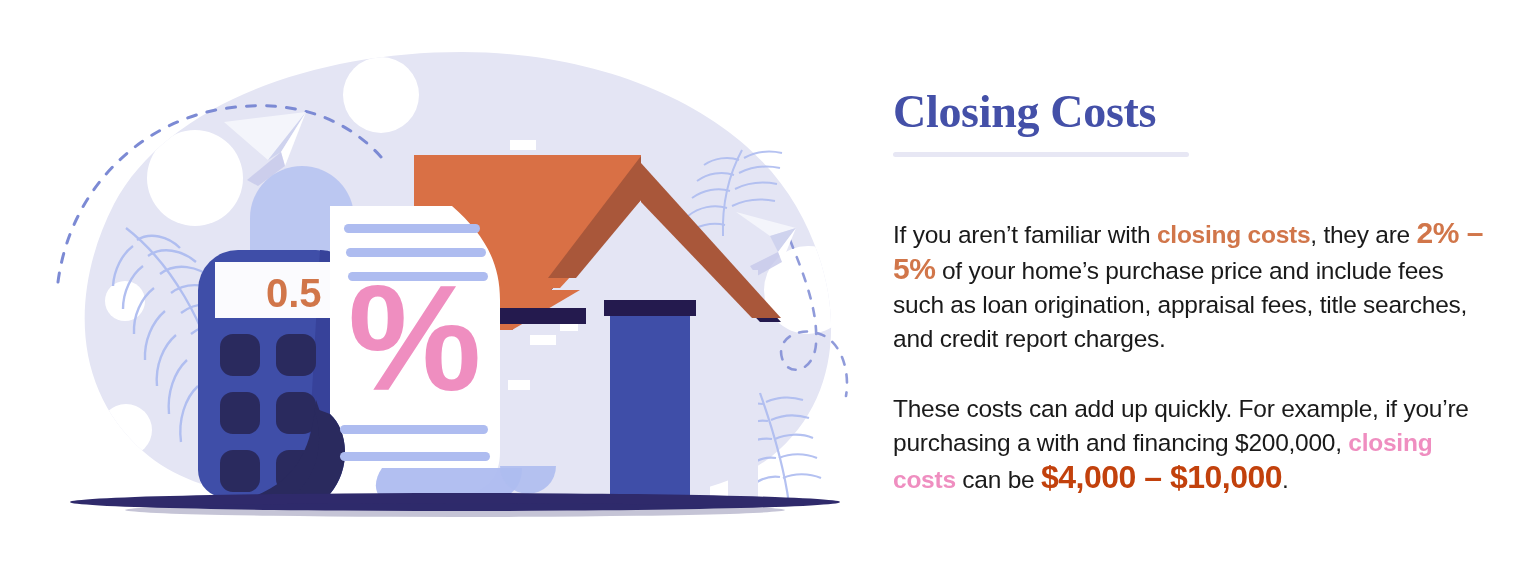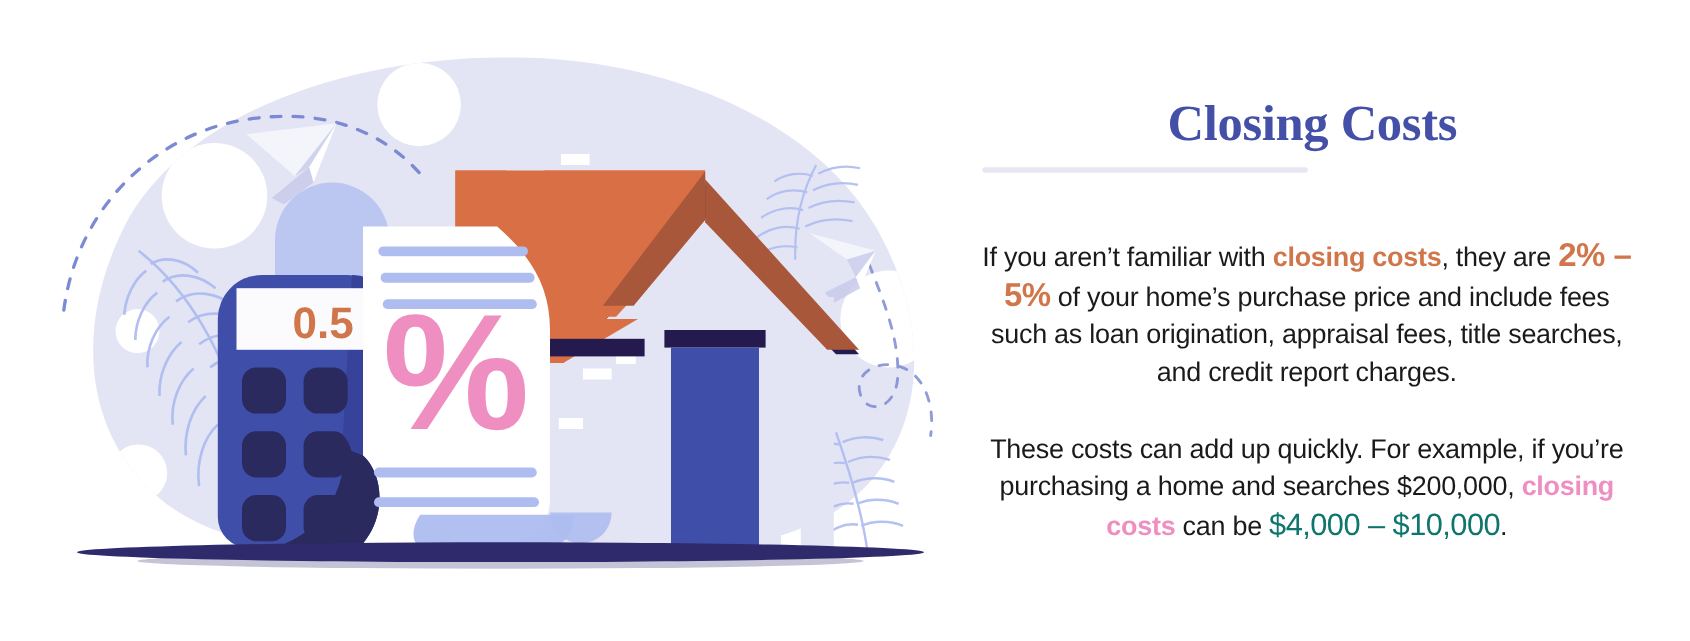--- a/index.html
+++ b/index.html
@@ -10,21 +10,21 @@
     overflow:hidden;
   }
   .page{position:relative;width:1536px;height:583px;background:#fff;}
 
   
   .illus{position:absolute;left:0;top:0;width:880px;height:481px;}
   .illus svg{display:block;width:880px;height:583px;}
 
   
   .content{
-    position:absolute;left:893px;top:88px;width:600px;text-align:center;
+    position:absolute;left:893px;top:88px;width:600px;
   }
   .title{
     font-family:"Liberation Serif", serif;
     font-weight:700;
     font-size:46px;
     line-height:1.05;
     color:#4450a8;
     letter-spacing:-0.3px;
     margin:0;
     white-space:nowrap;
@@ -42,21 +42,21 @@
     line-height:34px;
     color:#1a1a1a;
     letter-spacing:-0.25px;
     width:590px;
   }
   .p1{margin-top:59px;}
   .p2{margin-top:36px;}
   .hl-orange{color:#d1764a;font-weight:700;}
   .hl-orange-big{color:#d1764a;font-weight:700;font-size:30px;letter-spacing:-0.5px;}
   .hl-pink{color:#ef8ec0;font-weight:700;}
-  .hl-pink-big{color:#0f766e;font-weight:400;font-size:28px;letter-spacing:-0.5px;}
+  .hl-pink-big{color:#c2410c;font-weight:700;font-size:32px;letter-spacing:-0.5px;}
 </style>
 </head>
 <body>
 
 <div class="page">
 
   <div class="illus">
     <svg viewBox="0 0 880 583" xmlns="http://www.w3.org/2000/svg">
       <defs>
         <clipPath id="blobclip">
@@ -246,16 +246,16 @@
       <ellipse cx="455" cy="510" rx="330" ry="7" fill="#2f2a6b" opacity="0.28"></ellipse>
     </svg>
   </div>
 
   <div class="content">
     <h1 class="title">Closing Costs</h1>
     <div class="rule"></div>
 
     <p class="para p1"><span>If you aren’t familiar with </span><span class="hl-orange">closing costs</span><span>, they are </span><span class="hl-orange-big">2% – 5%</span><span> of your home’s purchase price and include fees such as loan origination, appraisal fees, title searches, and credit report charges.</span></p>
 
-    <p class="para p2"><span>These costs can add up quickly. For example, if you’re purchasing a home and searches $200,000, </span><span class="hl-pink">closing costs</span><span> can be </span><span class="hl-pink-big">$4,000 – $10,000</span><span>.</span></p>
+    <p class="para p2"><span>These costs can add up quickly. For example, if you’re purchasing a with and financing $200,000, </span><span class="hl-pink">closing costs</span><span> can be </span><span class="hl-pink-big">$4,000 – $10,000</span><span>.</span></p>
   </div>
 
 </div>
 
 </body></html>

